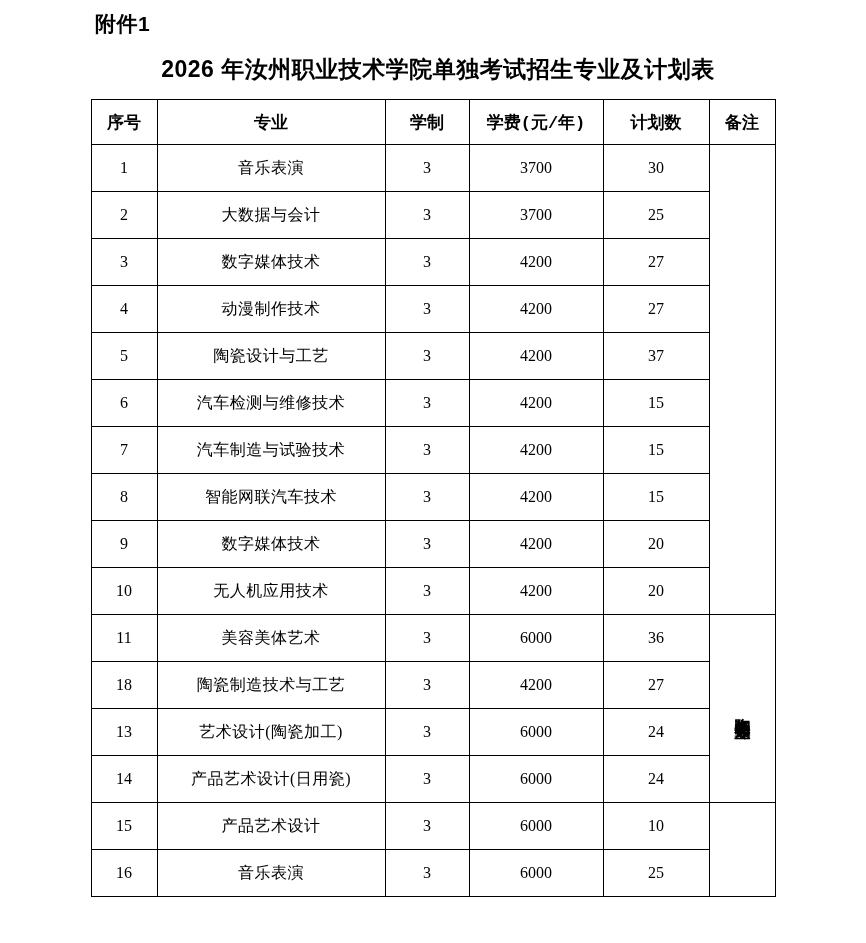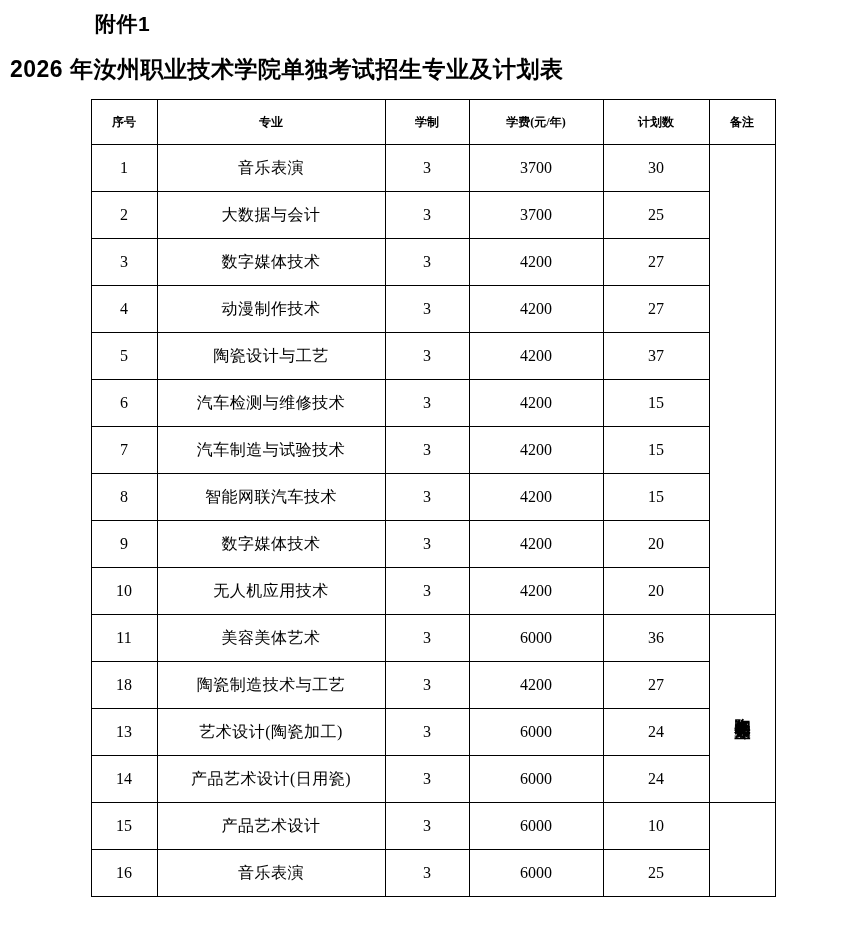--- a/index.html
+++ b/index.html
@@ -22,20 +22,21 @@
     padding: 0;
   }
   .attachment-label {
     font-family: "Liberation Sans", sans-serif;
     font-weight: bold;
     font-size: 21px;
     margin: 10px 0 0 95px;
     letter-spacing: 0.5px;
   }
   .doc-title {
+    text-align: center;
     font-family: "Liberation Sans", sans-serif;
     font-weight: bold;
     font-size: 23px;
     letter-spacing: 0.5px;
     margin: 16px 0 14px 0;
     padding-left: 10px;
   }
   table.plan-table {
     border-collapse: collapse;
     margin: 0 auto;
@@ -45,23 +46,23 @@
   table.plan-table th,
   table.plan-table td {
     border: 1px solid #000000;
     text-align: center;
     vertical-align: middle;
     font-size: 16px;
     height: 46px;
     padding: 0 2px;
   }
   table.plan-table thead th {
-    font-family: Liberation Serif, serif;
-    font-weight: bold;
-    font-size: 12px;
+    font-family: Liberation Mono, monospace;
+    font-weight: bold;
+    font-size: 17px;
     height: 44px;
   }
   col.c-idx    { width: 66px; }
   col.c-major  { width: 228px; }
   col.c-years  { width: 84px; }
   col.c-fee    { width: 134px; }
   col.c-plan   { width: 106px; }
   col.c-remark { width: 66px; }
 
   td.idx, td.years, td.fee, td.plan {

